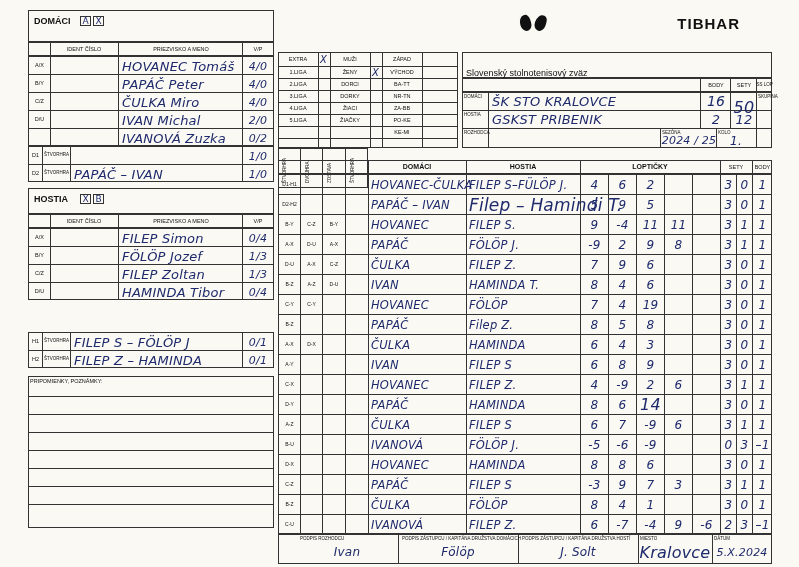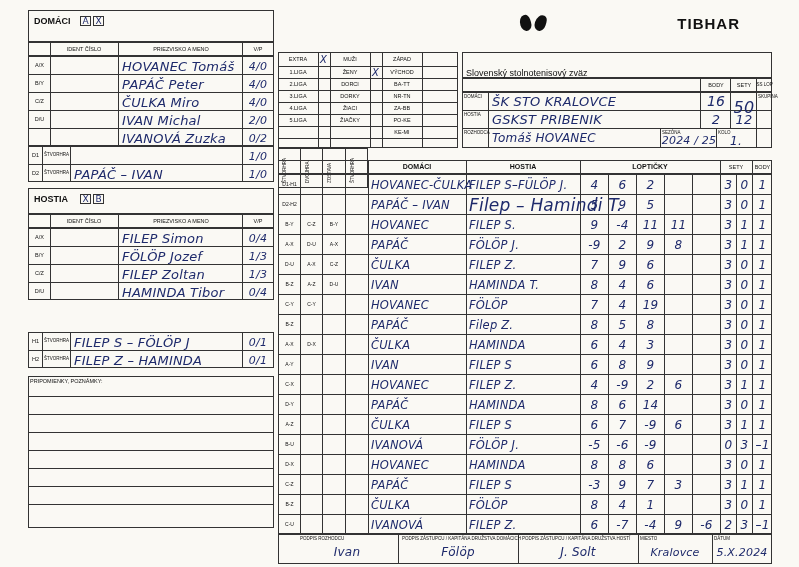--- a/index.html
+++ b/index.html
@@ -254,21 +254,20 @@
   <div class="line" style="left:756px;top:92px;width:1px;height:56px;"></div>
   <div class="line" style="left:660px;top:128px;width:1px;height:20px;"></div>
   <div class="line" style="left:716px;top:128px;width:1px;height:20px;"></div>
 
   <div class="t pr tiny" style="left:464px;top:94px;font-size:4.5px;">DOMÁCI</div>
   <div class="t pr tiny" style="left:464px;top:112px;font-size:4.5px;">HOSTIA</div>
   <div class="t pr tiny" style="left:464px;top:130px;font-size:4.5px;">ROZHODCA</div>
 
   <div class="t hw l" style="left:492px;top:112px;width:200px;height:15px;font-size:13px;">GSKST PRIBENIK</div>
   <div class="t hw l" style="left:492px;top:94px;width:200px;height:15px;font-size:13px;">ŠK STO KRALOVCE</div>
-  <div class="t hw l" style="left:492px;top:130px;width:160px;height:15px;font-size:12px;">Tomáš HOVANEC</div>
 
   <div class="t hw c" style="left:702px;top:93px;width:28px;height:16px;font-size:14px;">16</div>
   <div class="t hw c" style="left:732px;top:93px;width:24px;height:28px;font-size:16px;text-align:right;">50</div>
   <div class="t hw c" style="left:702px;top:111px;width:28px;height:16px;font-size:13px;">2</div>
   <div class="t hw c" style="left:732px;top:111px;width:24px;height:16px;font-size:13px;">12</div>
 
   <div class="t pr" style="left:662px;top:130px;font-size:4.5px;">SEZÓNA</div>
   <div class="t hw c" style="left:662px;top:134px;width:54px;height:13px;font-size:11px;">2024 / 25</div>
   <div class="t pr" style="left:718px;top:130px;font-size:4.5px;">KOLO</div>
   <div class="t hw c" style="left:718px;top:134px;width:36px;height:13px;font-size:12px;">1.</div>
@@ -468,21 +467,21 @@
       <div class="t hw c" style="left:721px;top:377px;width:15px;height:15px;font-size:12px;">3</div>
       <div class="t hw c" style="left:737px;top:377px;width:15px;height:15px;font-size:12px;">1</div>
       <div class="t hw c" style="left:753px;top:377px;width:19px;height:15px;font-size:12px;">1</div>
       <div class="t pr tiny c" style="left:279px;top:401px;width:21px;font-size:5px;">D-Y</div>
       <div class="t pr tiny c" style="left:301px;top:401px;width:21px;font-size:5px;"></div>
       <div class="t pr tiny c" style="left:323px;top:401px;width:22px;font-size:5px;"></div>
       <div class="t hw l" style="left:371px;top:397px;width:94px;height:15px;font-size:11.5px;">PAPÁČ</div>
       <div class="t hw l" style="left:469px;top:397px;width:110px;height:15px;font-size:11.5px;">HAMINDA</div>
       <div class="t hw c" style="left:581px;top:397px;width:27px;height:15px;font-size:12px;">8</div>
       <div class="t hw c" style="left:609px;top:397px;width:27px;height:15px;font-size:12px;">6</div>
-      <div class="t hw c" style="left:637px;top:397px;width:27px;height:15px;font-size:12px;text-align:right;">14</div>
+      <div class="t hw c" style="left:637px;top:397px;width:27px;height:15px;font-size:16px;text-align:right;">14</div>
       <div class="t hw c" style="left:665px;top:397px;width:27px;height:15px;font-size:12px;"></div>
       <div class="t hw c" style="left:693px;top:397px;width:27px;height:15px;font-size:12px;"></div>
       <div class="t hw c" style="left:721px;top:397px;width:15px;height:15px;font-size:12px;">3</div>
       <div class="t hw c" style="left:737px;top:397px;width:15px;height:15px;font-size:12px;">0</div>
       <div class="t hw c" style="left:753px;top:397px;width:19px;height:15px;font-size:12px;">1</div>
       <div class="t pr tiny c" style="left:279px;top:421px;width:21px;font-size:5px;">A-Z</div>
       <div class="t pr tiny c" style="left:301px;top:421px;width:21px;font-size:5px;"></div>
       <div class="t pr tiny c" style="left:323px;top:421px;width:22px;font-size:5px;"></div>
       <div class="t hw l" style="left:371px;top:417px;width:94px;height:15px;font-size:11.5px;">ČULKA</div>
       <div class="t hw l" style="left:469px;top:417px;width:110px;height:15px;font-size:11.5px;">FILEP S</div>
@@ -567,17 +566,17 @@
   <div class="line" style="left:638px;top:534px;width:1px;height:30px;"></div>
   <div class="line" style="left:712px;top:534px;width:1px;height:30px;"></div>
   <div class="t pr" style="left:300px;top:536px;font-size:4.5px;">PODPIS ROZHODCU</div>
   <div class="t pr" style="left:402px;top:536px;font-size:4.5px;">PODPIS ZÁSTUPCU / KAPITÁNA DRUŽSTVA DOMÁCICH</div>
   <div class="t pr" style="left:522px;top:536px;font-size:4.5px;">PODPIS ZÁSTUPCU / KAPITÁNA DRUŽSTVA HOSTÍ</div>
   <div class="t pr" style="left:640px;top:536px;font-size:4.5px;">MIESTO</div>
   <div class="t pr" style="left:714px;top:536px;font-size:4.5px;">DÁTUM</div>
   <div class="t hw c" style="left:300px;top:544px;width:94px;height:16px;font-size:12px;">Ivan</div>
   <div class="t hw c" style="left:402px;top:544px;width:112px;height:16px;font-size:12px;">Fölöp</div>
   <div class="t hw c" style="left:522px;top:544px;width:112px;height:16px;font-size:12px;">J. Solt</div>
-  <div class="t hw c" style="left:640px;top:545px;width:70px;height:14px;font-size:11px;">Kralovce</div>
+  <div class="t hw c" style="left:640px;top:545px;width:70px;height:14px;font-size:16px;">Kralovce</div>
   <div class="t hw c" style="left:714px;top:545px;width:56px;height:14px;font-size:11px;">5.X.2024</div>
 
   <div class="box" style="left:8px;top:10px;width:18px;height:554px;border:none;"></div>
 </div>
 
 </body></html>

